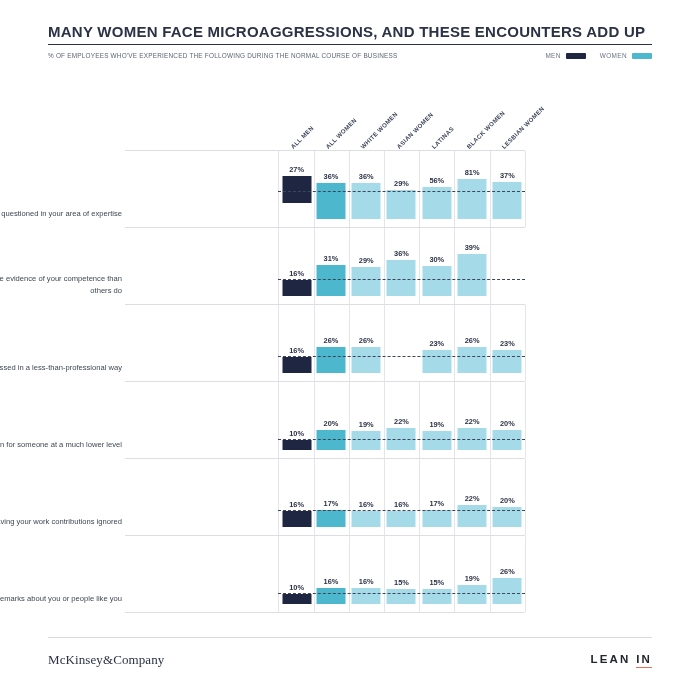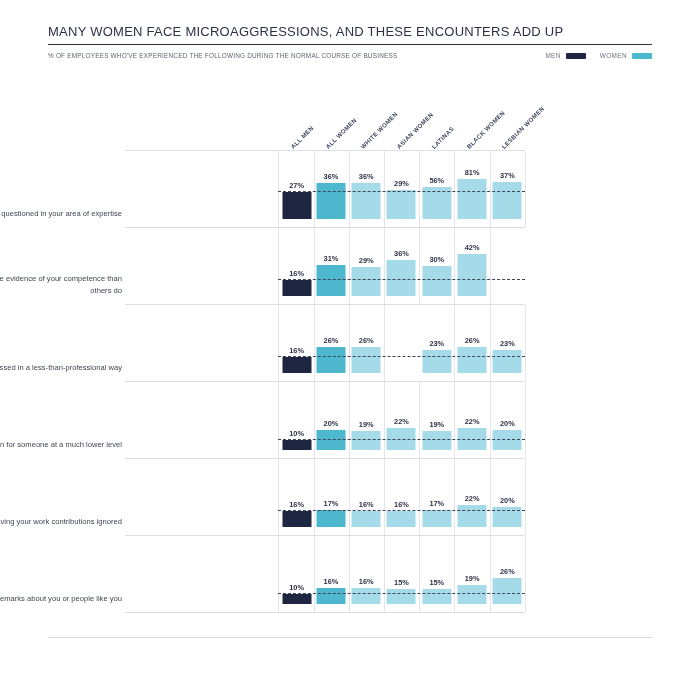--- a/index.html
+++ b/index.html
@@ -23,22 +23,22 @@
     width: 700px;
     height: 700px;
   }
   .header {
     position: absolute;
     left: 48px;
     top: 26px;
     width: 604px;
   }
   .title {
-    font-size: 13px;
-    font-weight: normal;
+    font-size: 15px;
+    font-weight: bold;
     letter-spacing: 0.25px;
     color: #2b3246;
     line-height: 12px;
     white-space: nowrap;
   }
   .title-rule {
     margin-top: 6px;
     height: 1px;
     background: #2b3246;
     width: 604px;
@@ -233,21 +233,21 @@
         <div class="col-header" style="left: 274.5px;">ASIAN WOMEN</div>
         <div class="col-header" style="left: 309.786px;">LATINAS</div>
         <div class="col-header" style="left: 345.071px;">BLACK WOMEN</div>
         <div class="col-header" style="left: 380.357px;">LESBIAN WOMEN</div>
       </div>
     <div class="rows">
         <div class="row">
           <div class="row-label">Having your judgment questioned in your area of expertise</div>
           <div class="plot">
             <div class="cell" style="left: 0px; width: 35.2857px;">
-              <div class="bar" style="height: 27px; margin-bottom: 8px; bottom: 0px; background: rgb(30, 38, 66);">
+              <div class="bar" style="height: 27px; margin-bottom: 8px; bottom: 16px; background: rgb(30, 38, 66);">
                 <span class="bar-value">27%</span>
               </div>
             </div>
             <div class="cell" style="left: 35.2857px; width: 35.2857px;">
               <div class="bar" style="height: 36px; margin-bottom: 8px; bottom: 0px; background: rgb(77, 184, 205);">
                 <span class="bar-value">36%</span>
               </div>
             </div>
             <div class="cell" style="left: 70.5714px; width: 35.2857px;">
               <div class="bar" style="height: 36px; margin-bottom: 8px; bottom: 0px; background: rgb(165, 219, 232);">
@@ -300,21 +300,21 @@
                 <span class="bar-value">36%</span>
               </div>
             </div>
             <div class="cell" style="left: 141.143px; width: 35.2857px;">
               <div class="bar" style="height: 30px; margin-bottom: 8px; bottom: 0px; background: rgb(165, 219, 232);">
                 <span class="bar-value">30%</span>
               </div>
             </div>
             <div class="cell" style="left: 176.429px; width: 35.2857px;">
               <div class="bar" style="height: 42px; margin-bottom: 8px; bottom: 0px; background: rgb(165, 219, 232);">
-                <span class="bar-value">42%</span>
+                <span class="bar-value">39%</span>
               </div>
             </div>
             <div class="refline" style="bottom: 24px;"></div>
           </div>
         </div>
         <div class="row">
           <div class="row-label">Being addressed in a less-than-professional way</div>
           <div class="plot">
             <div class="cell" style="left: 0px; width: 35.2857px;">
               <div class="bar" style="height: 16px; margin-bottom: 8px; bottom: 0px; background: rgb(30, 38, 66);">
@@ -470,15 +470,22 @@
               </div>
             </div>
             <div class="refline" style="bottom: 18px;"></div>
           </div>
         </div>
       </div>
   </div>
 
   <div class="footer">
     <div class="footer-rule"></div>
+    <div class="footer-row">
+      <div class="mck">McKinsey&amp;Company</div>
+      <div class="leanin">
+        <span>LEAN</span>
+        <span class="in">IN</span>
+      </div>
+    </div>
   </div>
 
 </div>
 
 </body></html>

